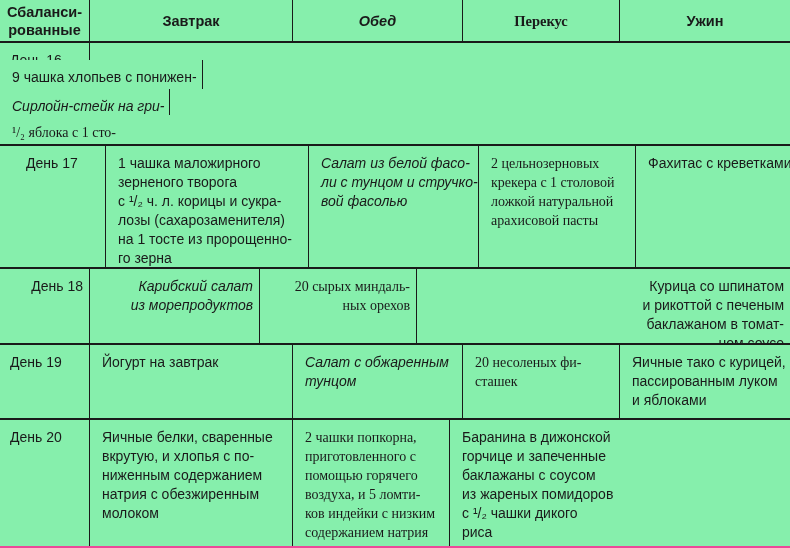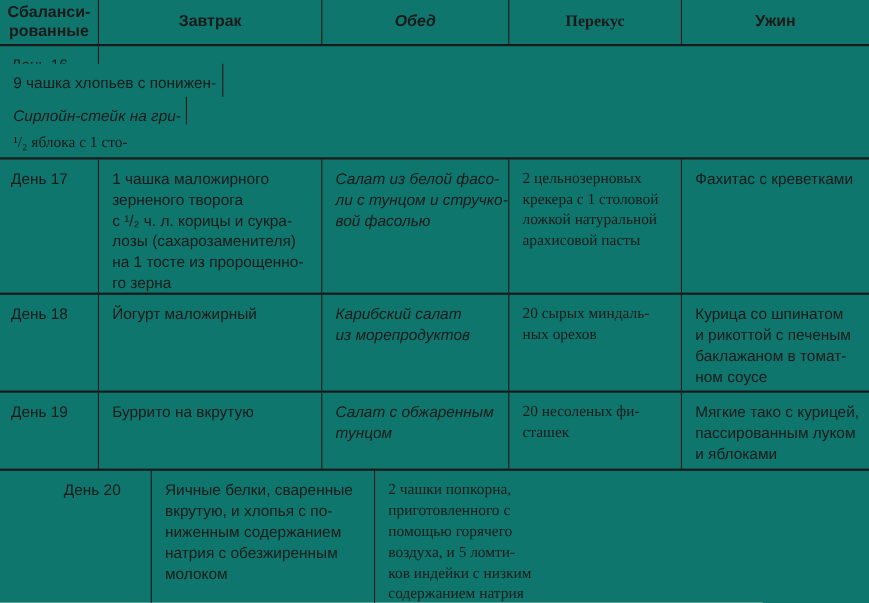--- a/index.html
+++ b/index.html
@@ -6,30 +6,30 @@
   html, body { background: #ffffff; }
   body {
     width: 790px; height: 548px;
     font-family: "Liberation Sans", "DejaVu Sans", sans-serif;
     color: #1a1a1a;
     overflow: hidden;
   }
   .table {
     width: 790px; height: 548px;
     display: flex; flex-direction: column;
-    background: #0f766e;
+    background: #86efac;
   }
   .row { display: flex; flex-direction: row; width: 100%; }
   .row { border-bottom: 2px solid #1a1a1a; }
   .row.header { border-bottom: 2.5px solid #1a1a1a; height: 44px; }
   .row.r0 { height: 103px; flex-direction: column; }
-  .row.r1 { height: 123px; }
-  .row.r2 { height: 89px; }
+  .row.r1 { height: 123px; padding-left: 16px; }
+  .row.r2 { height: 76px; text-align: right; }
   .row.r3 { height: 76px; }
-  .row.r4 { flex: 1; border-bottom: 2px solid #737373; padding-left: 48px; }
+  .row.r4 { flex: 1; border-bottom: 2px solid #ec4899; }
   .cell {
     border-right: 1.5px solid #1a1a1a;
     padding: 8px 6px 4px 12px;
     font-size: 14px;
     line-height: 19px;
     white-space: pre;
     overflow: hidden;
   }
   .cell:last-child { border-right: none; }
   .c0 { width: 90px;  padding-left: 10px; }
@@ -88,51 +88,56 @@
 вой фасолью</div>
     <div class="cell c3">2 цельнозерновых
 крекера с 1 столовой
 ложкой натуральной
 арахисовой пасты</div>
     <div class="cell c4">Фахитас с креветками</div>
   </div>
 
   <div class="row r2">
     <div class="cell c0">День 18</div>
-    <div class="cell c1">Йогурт маложирный</div>
     <div class="cell c2">Карибский салат
 из морепродуктов</div>
     <div class="cell c3">20 сырых миндаль-
 ных орехов</div>
     <div class="cell c4">Курица со шпинатом
 и рикоттой с печеным
 баклажаном в томат-
 ном соусе</div>
   </div>
 
   <div class="row r3">
     <div class="cell c0">День 19</div>
-    <div class="cell c1">Буррито на вкрутую</div>
+    <div class="cell c1">Йогурт на завтрак</div>
     <div class="cell c2">Салат с обжаренным
 тунцом</div>
     <div class="cell c3">20 несоленых фи-
 сташек</div>
-    <div class="cell c4">Мягкие тако с курицей,
+    <div class="cell c4">Яичные тако с курицей,
 пассированным луком
 и яблоками</div>
   </div>
 
   <div class="row r4">
     <div class="cell c0">День 20</div>
     <div class="cell c1">Яичные белки, сваренные
 вкрутую, и хлопья с по-
 ниженным содержанием
 натрия с обезжиренным
 молоком</div>
     <div class="cell c3">2 чашки попкорна,
 приготовленного с
 помощью горячего
 воздуха, и 5 ломти-
 ков индейки с низким
 содержанием натрия</div>
+    <div class="cell c4">Баранина в дижонской
+горчице и запеченные
+баклажаны с соусом
+из жареных помидоров
+с ¹/₂ чашки дикого
+риса</div>
   </div>
 
 </div>
 
 </body></html>

